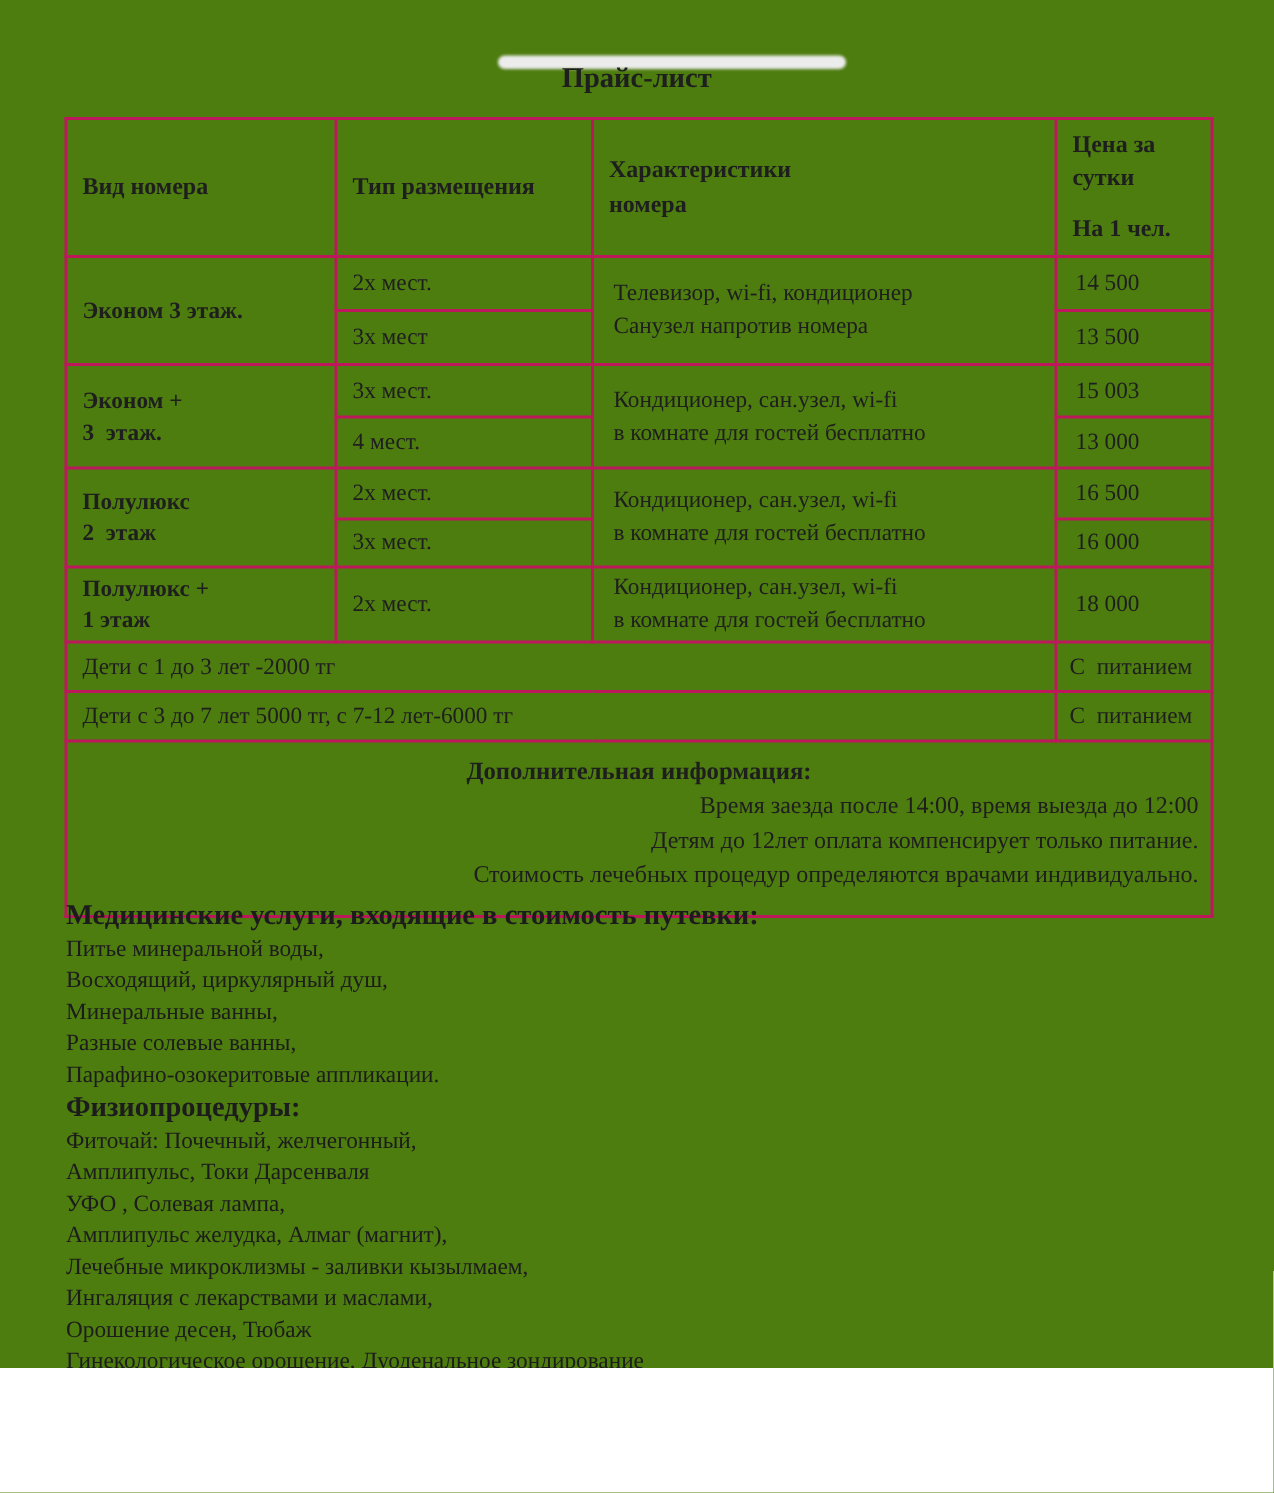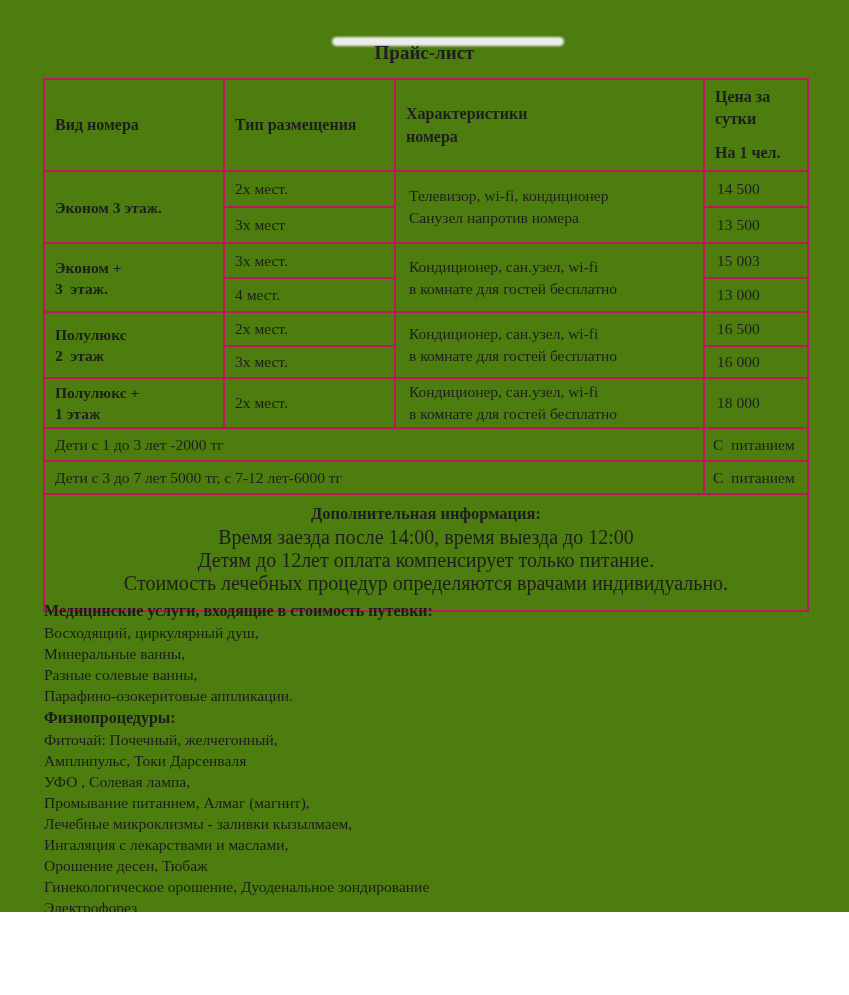--- a/index.html
+++ b/index.html
@@ -38,26 +38,26 @@
   tr.h33 { height:33px; }
   tr.h32 { height:32px; }
   tr.h40 { height:40px; }
   td.room { font-weight:bold; white-space:pre-wrap; line-height:21px; }
   td.feat { white-space:pre-wrap; line-height:22px; padding-left:13px; }
   td.price { padding-left:12px; }
   td.child-note { padding-left:10px; }
   td.meal { white-space:pre-wrap; padding-left:8px; }
   td.info-cell { text-align:center; padding:7px 8px 15px 8px; }
   .info-title { font-weight:bold; font-size:16.5px; line-height:24px; }
-  .info-line { font-size:20px; line-height:23px; }
+  .info-line { font-size:16px; line-height:23px;text-align:right; }
   .medical {
     position:absolute; left:44px; top:599px; width:740px;
     font-size:15.5px; line-height:21px; color:#1c1c1c;
   }
-  .med-heading { font-weight:bold; font-size:16px; line-height:23px; }
+  .med-heading { font-weight:bold; font-size:19px; line-height:23px; }
   .bottom-bar {
     position:absolute; left:25px; top:963px; width:793px; height:40px;
     background:#f5f6f8; border-radius:10px 10px 0 0;
   }
 </style>
 </head>
 <body>
 
 <div class="page">
 
@@ -148,29 +148,30 @@
           <div class="info-line">Время заезда после 14:00, время выезда до 12:00</div>
           <div class="info-line">Детям до 12лет оплата компенсирует только питание.</div>
           <div class="info-line">Стоимость лечебных процедур определяются врачами индивидуально.</div>
         </td>
       </tr>
     </tbody>
   </table>
 
   <div class="medical">
     <div class="med-heading">Медицинские услуги, входящие в стоимость путевки:</div>
+    <div class="med-line">Питье минеральной воды,</div>
     <div class="med-line">Восходящий, циркулярный душ,</div>
     <div class="med-line">Минеральные ванны,</div>
     <div class="med-line">Разные солевые ванны,</div>
     <div class="med-line">Парафино-озокеритовые аппликации.</div>
     <div class="med-heading">Физиопроцедуры:</div>
     <div class="med-line">Фиточай: Почечный, желчегонный,</div>
     <div class="med-line">Амплипульс, Токи Дарсенваля</div>
     <div class="med-line">УФО , Солевая лампа,</div>
-    <div class="med-line">Промывание питанием, Алмаг (магнит),</div>
+    <div class="med-line">Амплипульс желудка, Алмаг (магнит),</div>
     <div class="med-line">Лечебные микроклизмы - заливки кызылмаем,</div>
     <div class="med-line">Ингаляция с лекарствами и маслами,</div>
     <div class="med-line">Орошение десен, Тюбаж</div>
     <div class="med-line">Гинекологическое орошение, Дуоденальное зондирование</div>
     <div class="med-line">Электрофорез</div>
   </div>
 
   <div class="bottom-bar"></div>
 
 </div>

